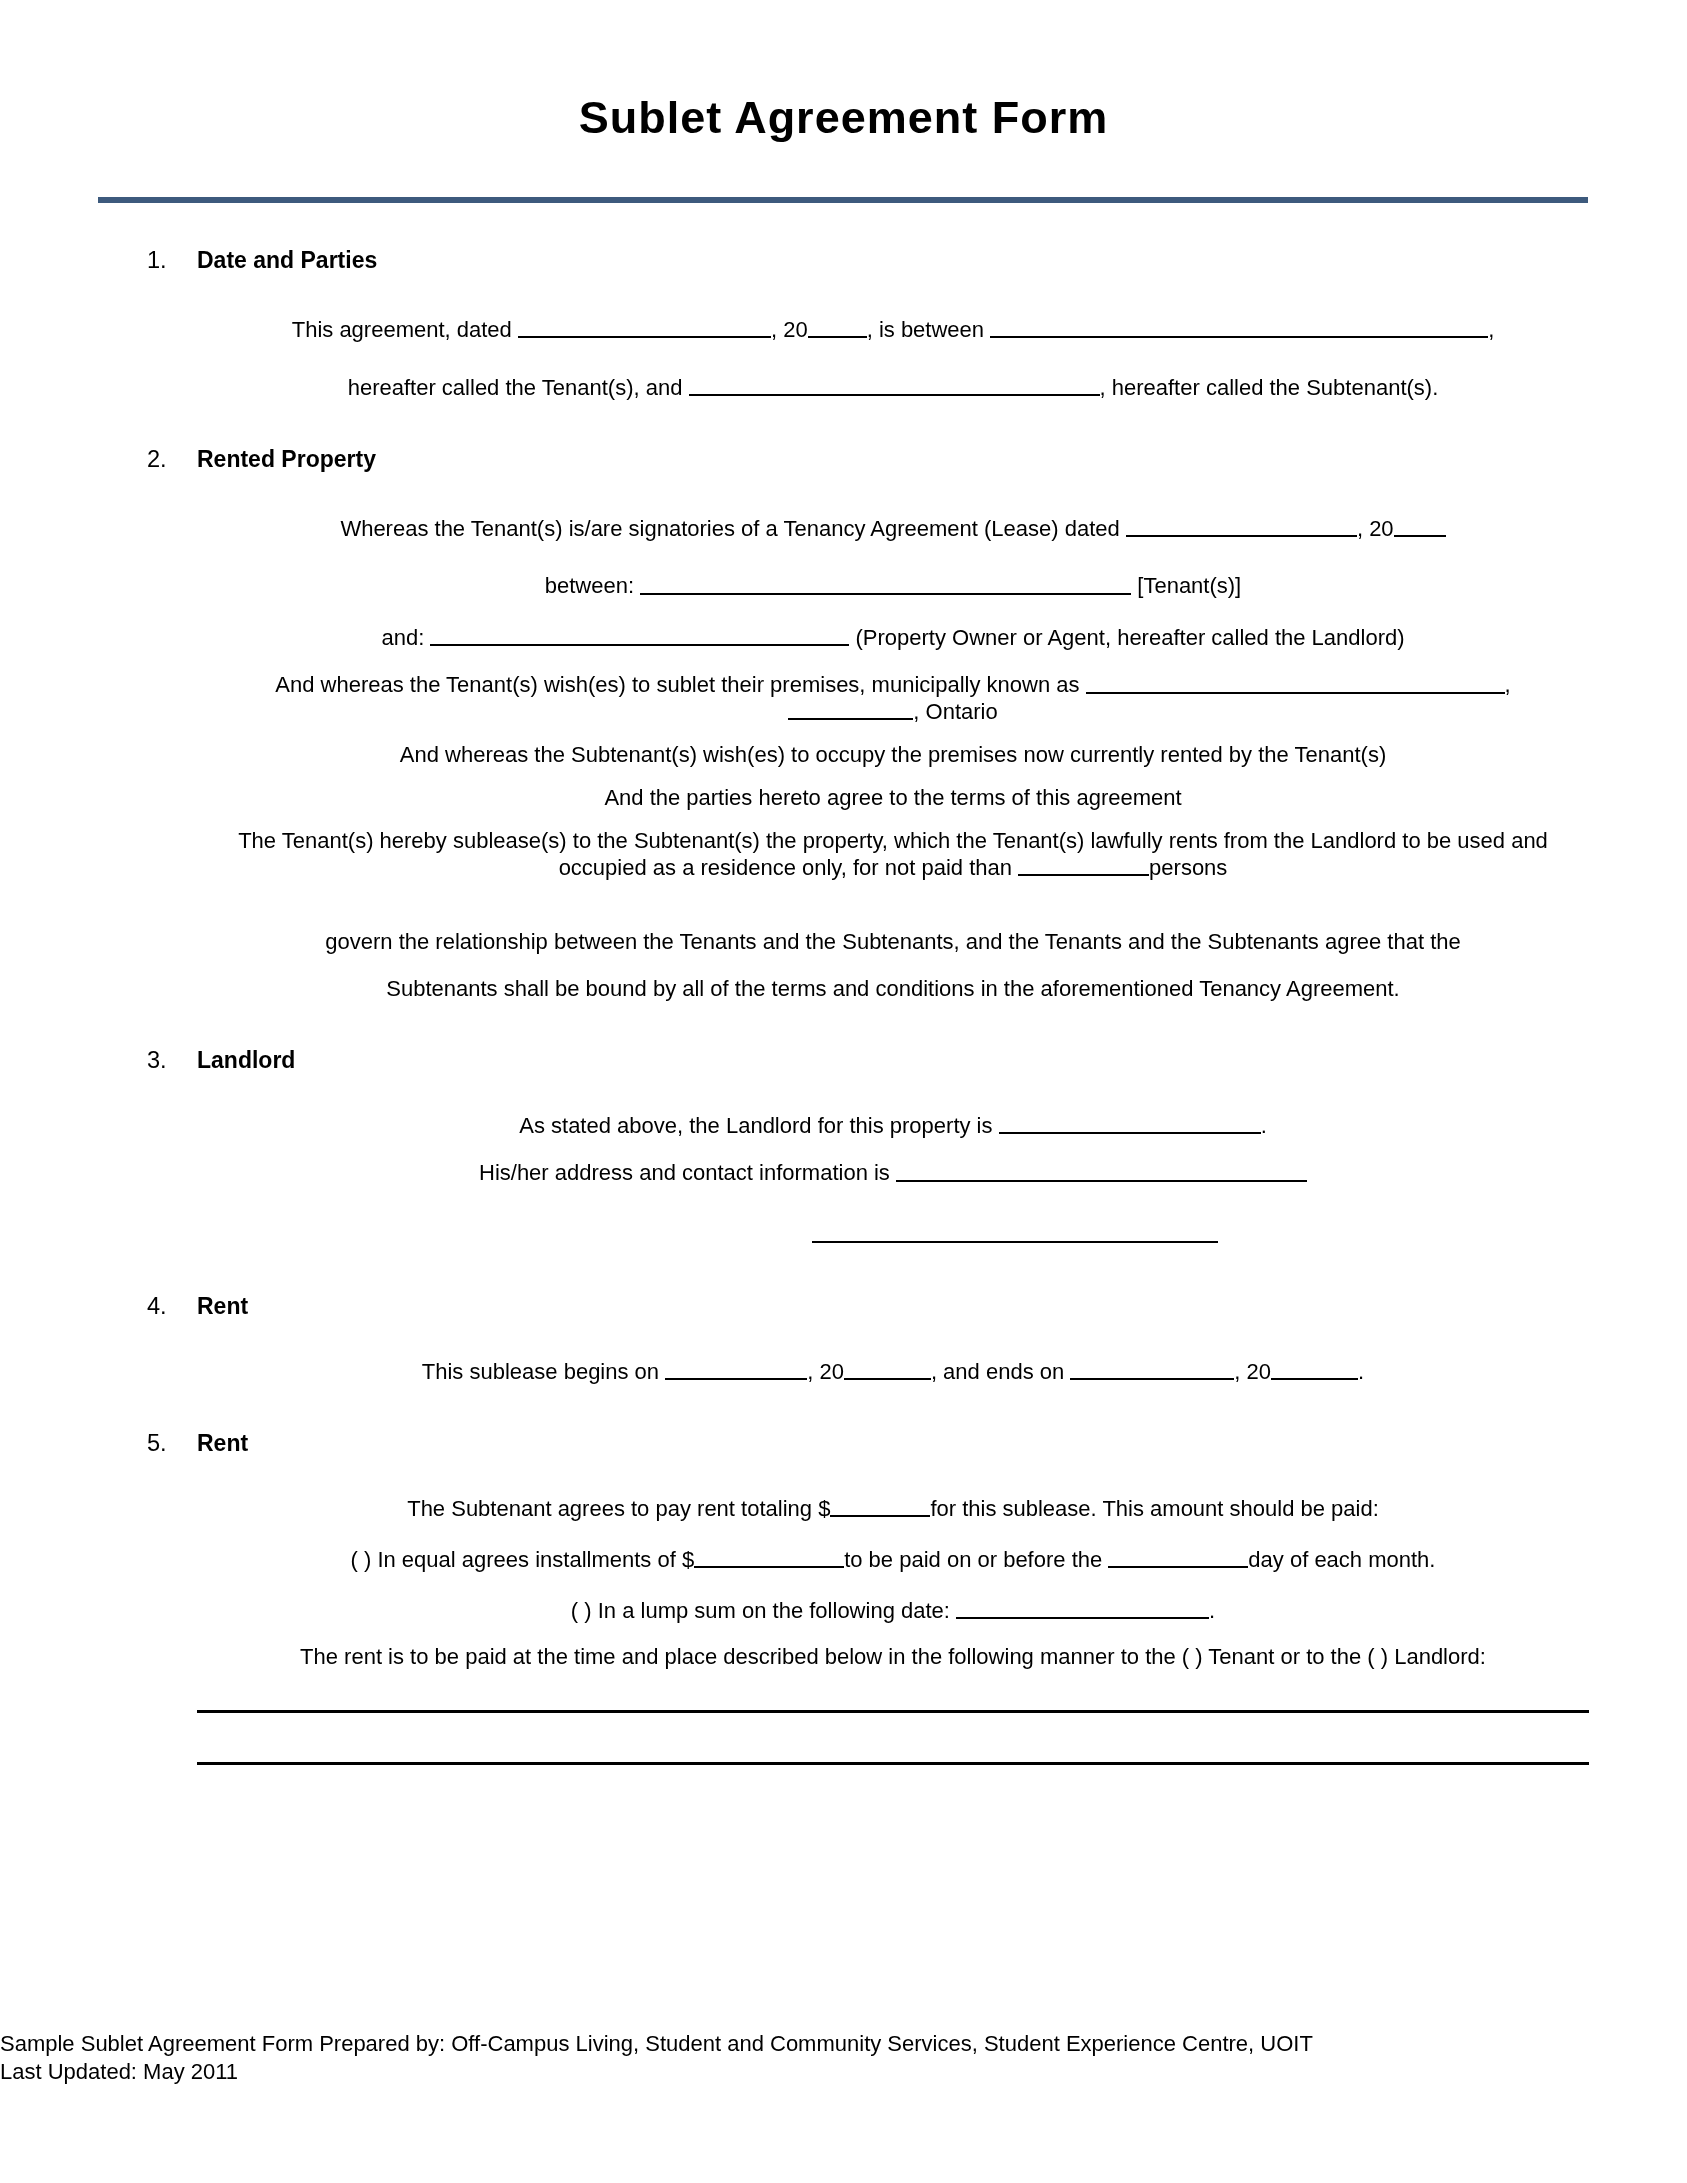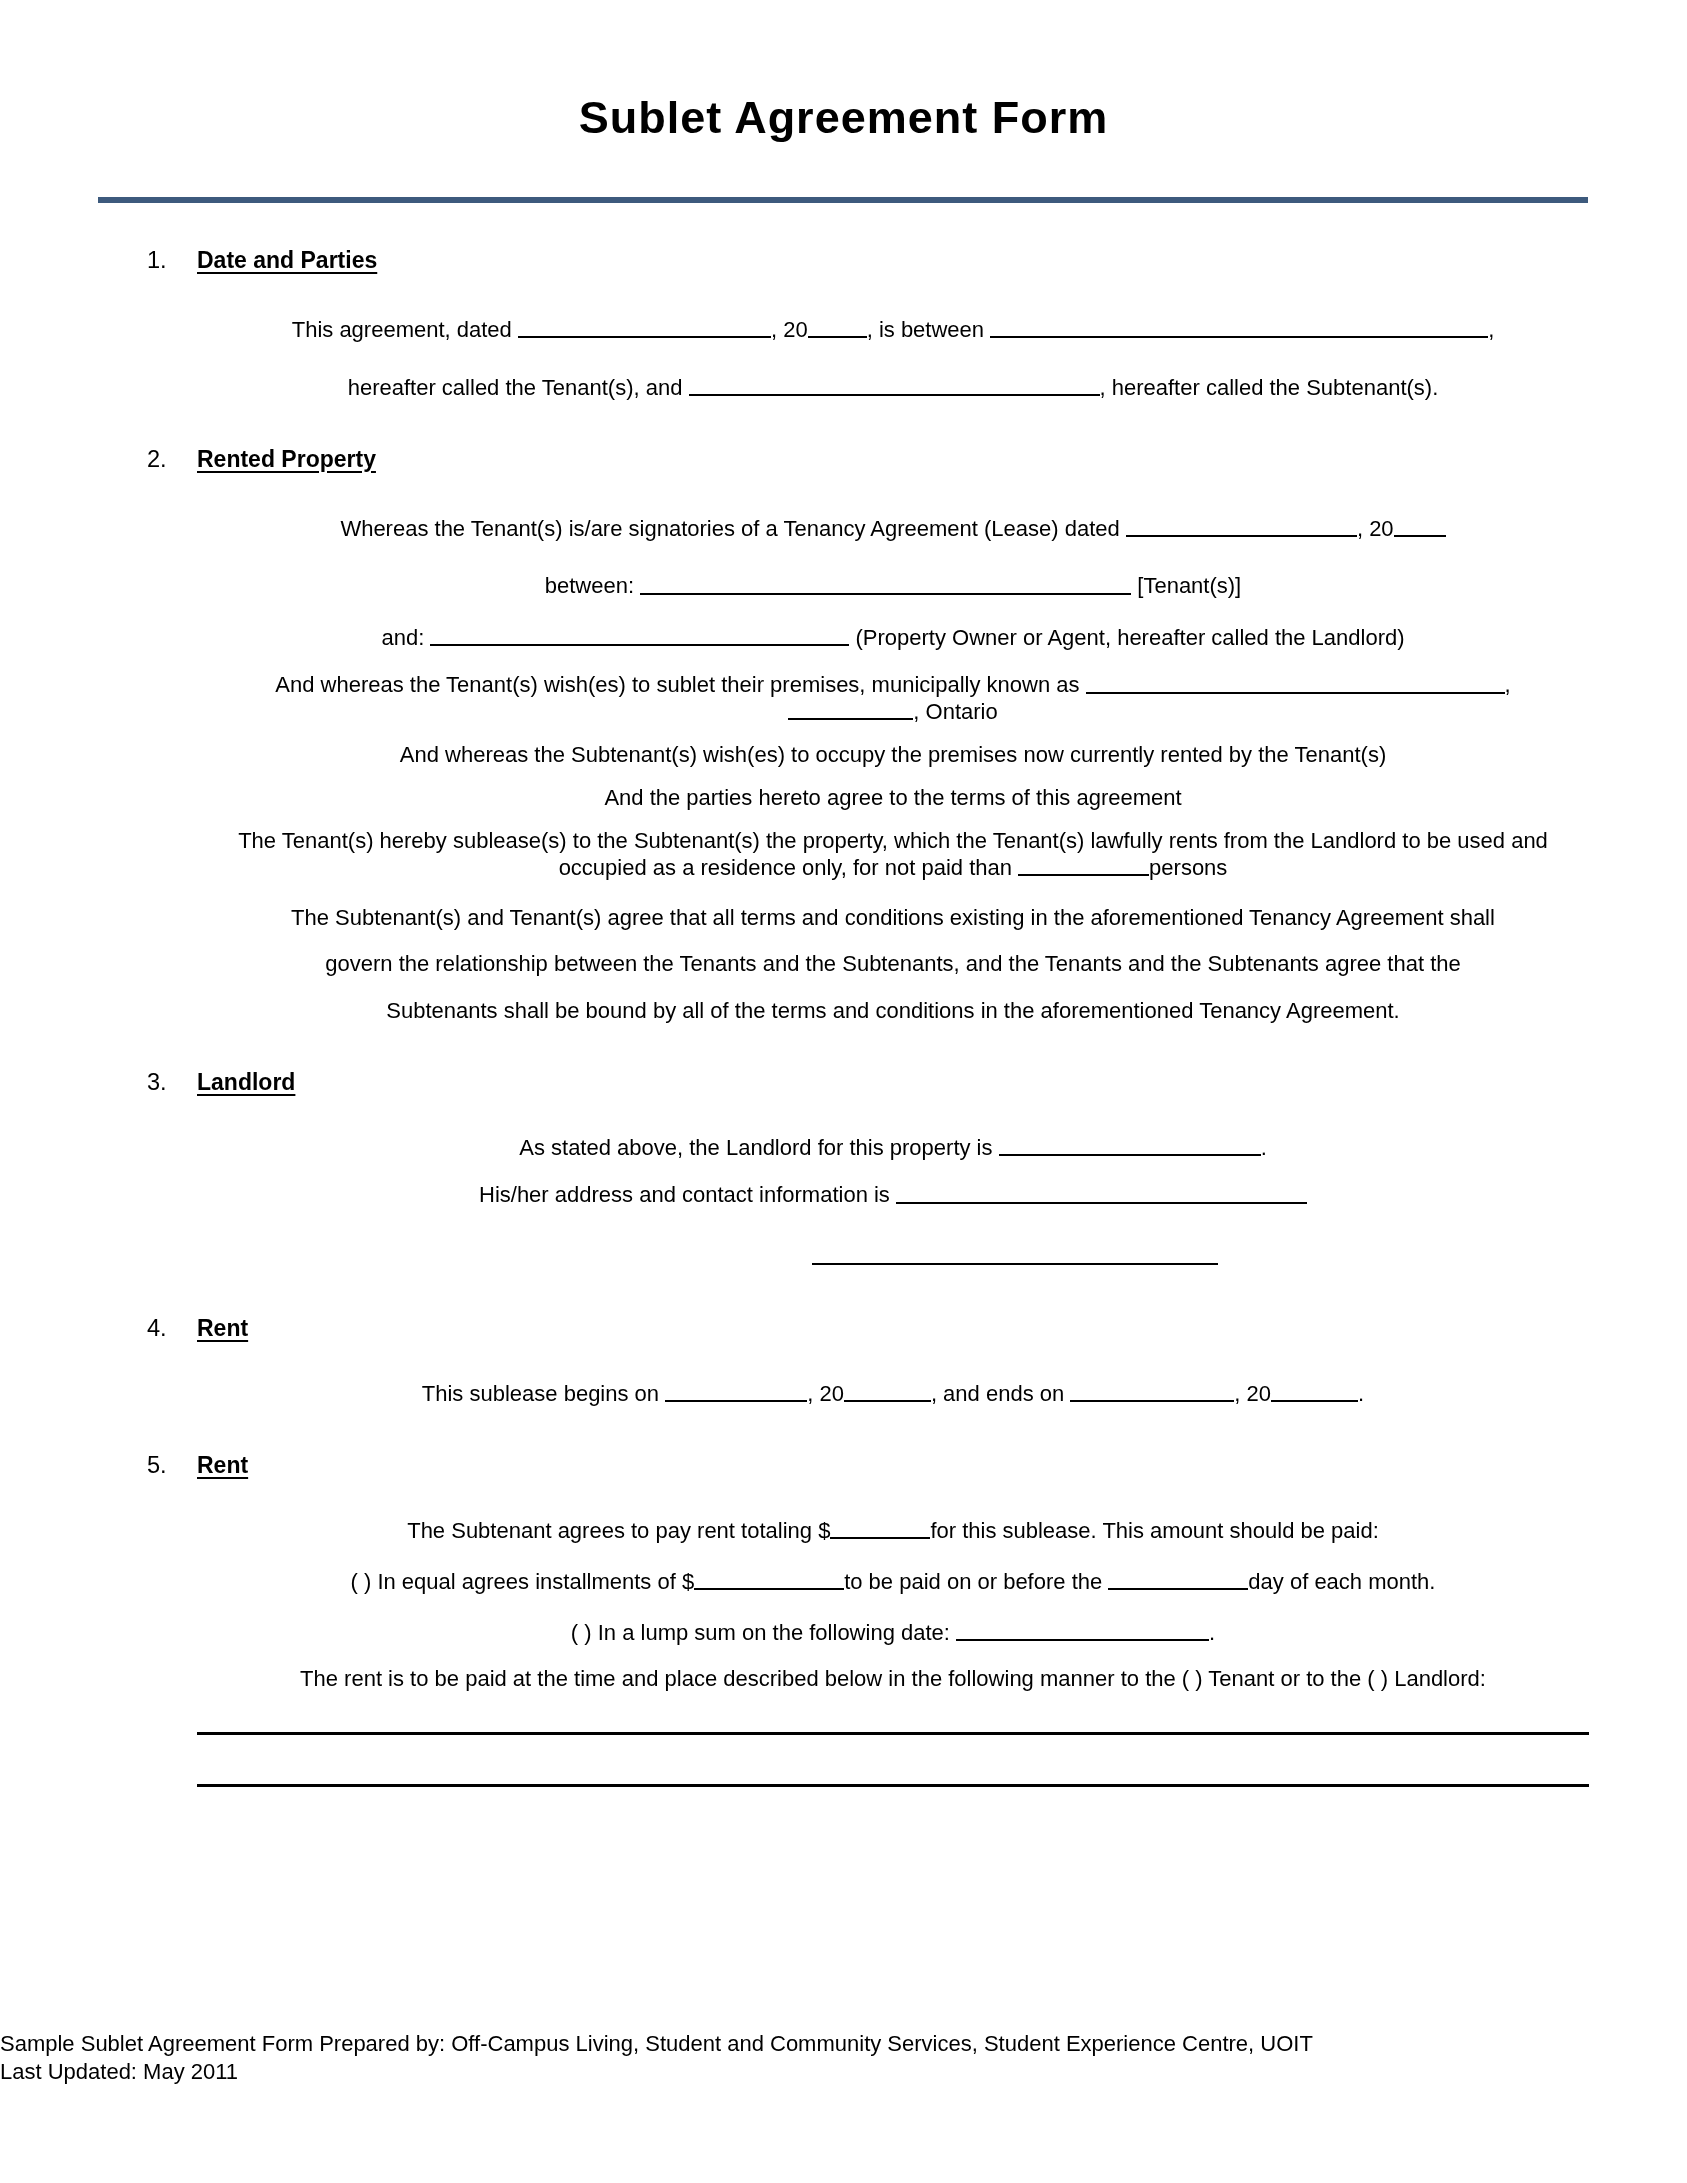--- a/index.html
+++ b/index.html
@@ -65,21 +65,20 @@
     line-height: 1.0;
   }
   .sec-num {
     position: absolute;
     left: 147px;
     top: 0;
     font-weight: normal;
     font-size: 23.6px;
   }
   .sec-title {
-    text-decoration: underline;
     text-underline-offset: 3.5px;
   }
 
   .body-block {
     padding-left: 197px;
     padding-right: 98px;
     font-size: 22px;
     line-height: 1.0;
   }
 
@@ -179,21 +178,20 @@
         <div class="spacer-24"></div>
 
         <p class="p">And the parties hereto agree to the terms of this agreement</p>
 
         <div class="spacer-24"></div>
 
         <p class="p"><span>The Tenant(s) hereby sublease(s) to the Subtenant(s) the property, which the Tenant(s) lawfully rents from the Landlord to be used and occupied as a residence only, for not paid than </span><span class="fill" style="width:131px"></span><span>persons</span></p>
 
         <div class="spacer-32"></div>
 
-        <p class="p">The Subtenant(s) and Tenant(s) agree that all terms and conditions existing in the aforementioned Tenancy Agreement shall</p>
         <div class="spacer-28"></div>
         <p class="p">govern the relationship between the Tenants and the Subtenants, and the Tenants and the Subtenants agree that the</p>
         <div class="spacer-28"></div>
         <p class="p">Subtenants shall be bound by all of the terms and conditions in the aforementioned Tenancy Agreement.</p>
       </div>
     </div>
 
     <div class="spacer-56"></div>
 
     <div class="section">

